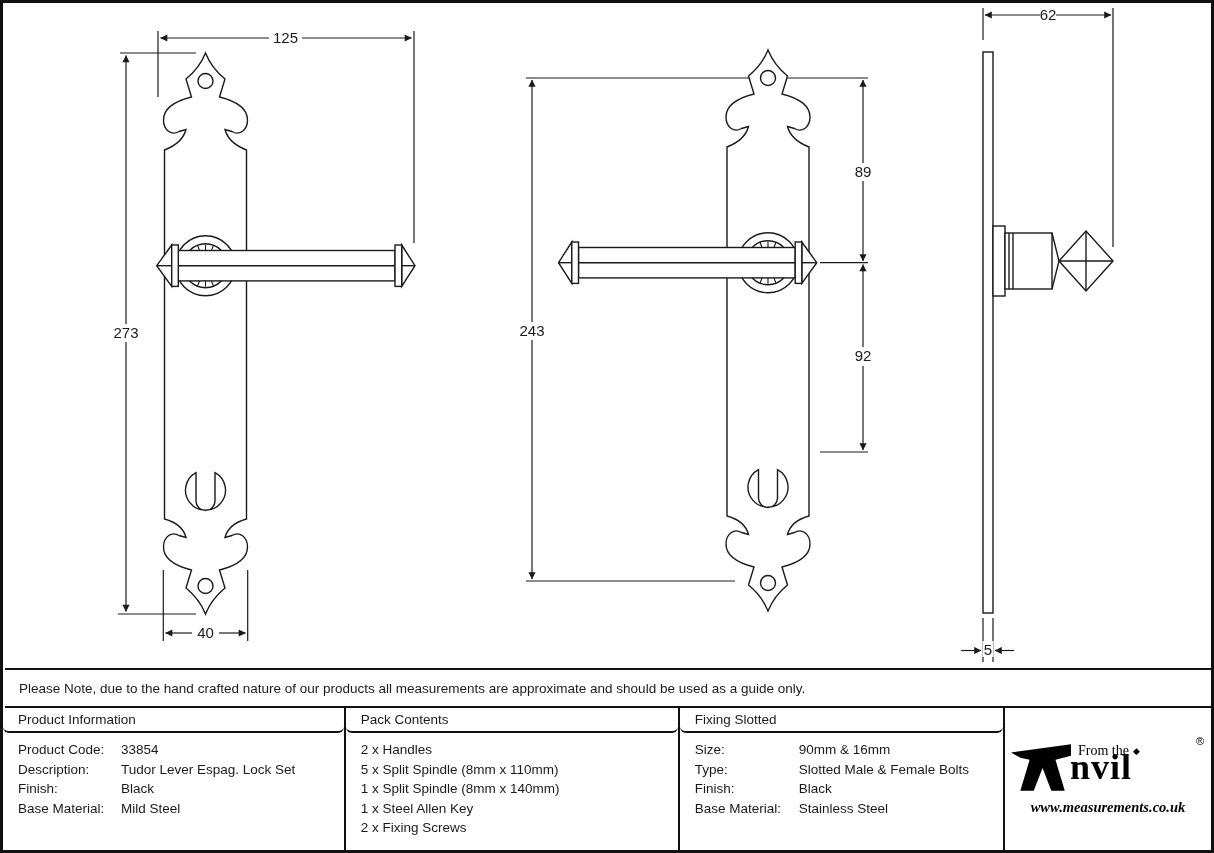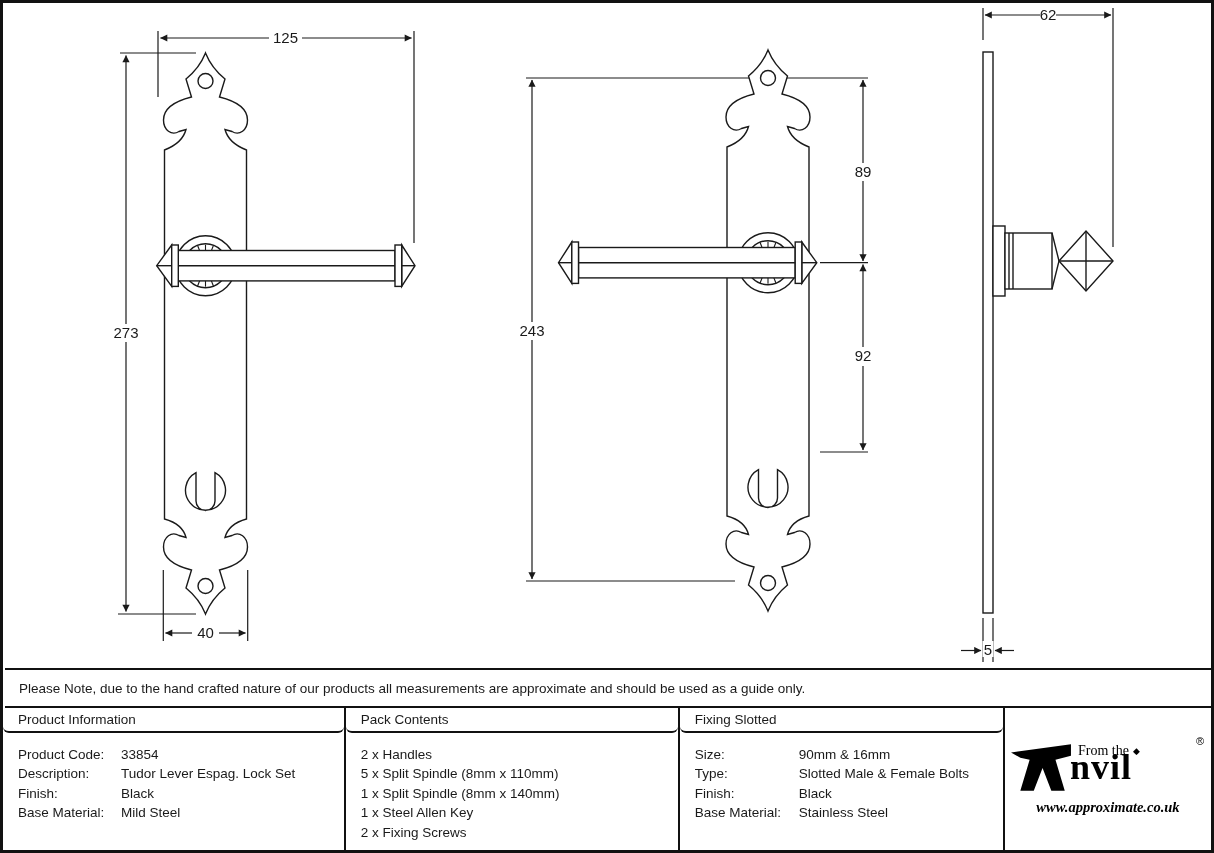--- a/index.html
+++ b/index.html
@@ -27,21 +27,21 @@
   .tcol{box-sizing:border-box;height:100%;}
   .tcol.c1{width:349px;}
   .tcol.c2{width:342px;border-left:2px solid #111;}
   .tcol.c3{width:333px;border-left:2px solid #111;}
   .tcol.c4{width:213px;border-left:2px solid #111;display:flex;align-items:center;justify-content:center;}
   .thead{
     height:25px;box-sizing:border-box;border-bottom:2px solid #111;
     display:flex;align-items:center;padding-left:15px;border-radius:6px;
   }
   .tbody{padding:9px 0 0 15px;}
-  .trow{height:19.6px;display:flex;align-items:flex-end;}
+  .trow{height:19.6px;display:flex;align-items:flex-start;}
   .tlabel{display:inline-block;width:103px;flex:none;}
   .c3 .tlabel{width:104px;}
   
   .logo-box{position:relative;width:200px;height:92px;}
   .anvil-icon{position:absolute;left:2px;top:8px;}
   .from-the{position:absolute;left:70px;top:10px;font-family:"Liberation Serif",serif;font-size:14px;color:#000;}
   .from-the .dia{font-size:9px;vertical-align:1px;padding-left:4px;}
   .nvil{position:absolute;left:62px;top:8px;font-family:"Liberation Serif",serif;font-size:36px;font-weight:600;line-height:52px;color:#000;letter-spacing:1px;}
   .reg-mark{position:absolute;left:188px;top:2px;font-size:11px;color:#000;}
   .logo-site{position:absolute;left:0;top:66px;width:100%;text-align:center;
@@ -254,18 +254,18 @@
     <div class="tcol c4">
       <div class="logo-box">
         <svg class="anvil-icon" width="62" height="52" viewBox="0 0 60 50">
           <path fill="#000" d="M1,11 L59,3 L59,14 L44,18 L53,48 L40,48 L31.5,26 L23,48 L10,48 L19,18 L10,16 Z"></path>
         </svg>
         <div class="from-the">
           <span>From the</span><span class="dia">◆</span>
         </div>
         <div class="nvil">nvil</div>
         <span class="reg-mark">®</span>
-        <div class="logo-site">www.approximate.co.uk</div>
+        <div class="logo-site">www.measurements.co.uk</div>
       </div>
     </div>
 
   </div>
 </div>
 
 </body></html>

